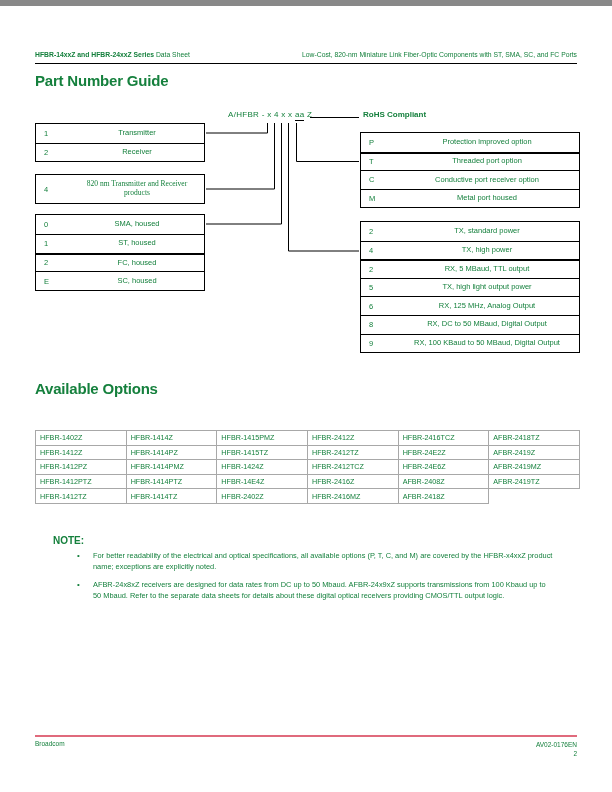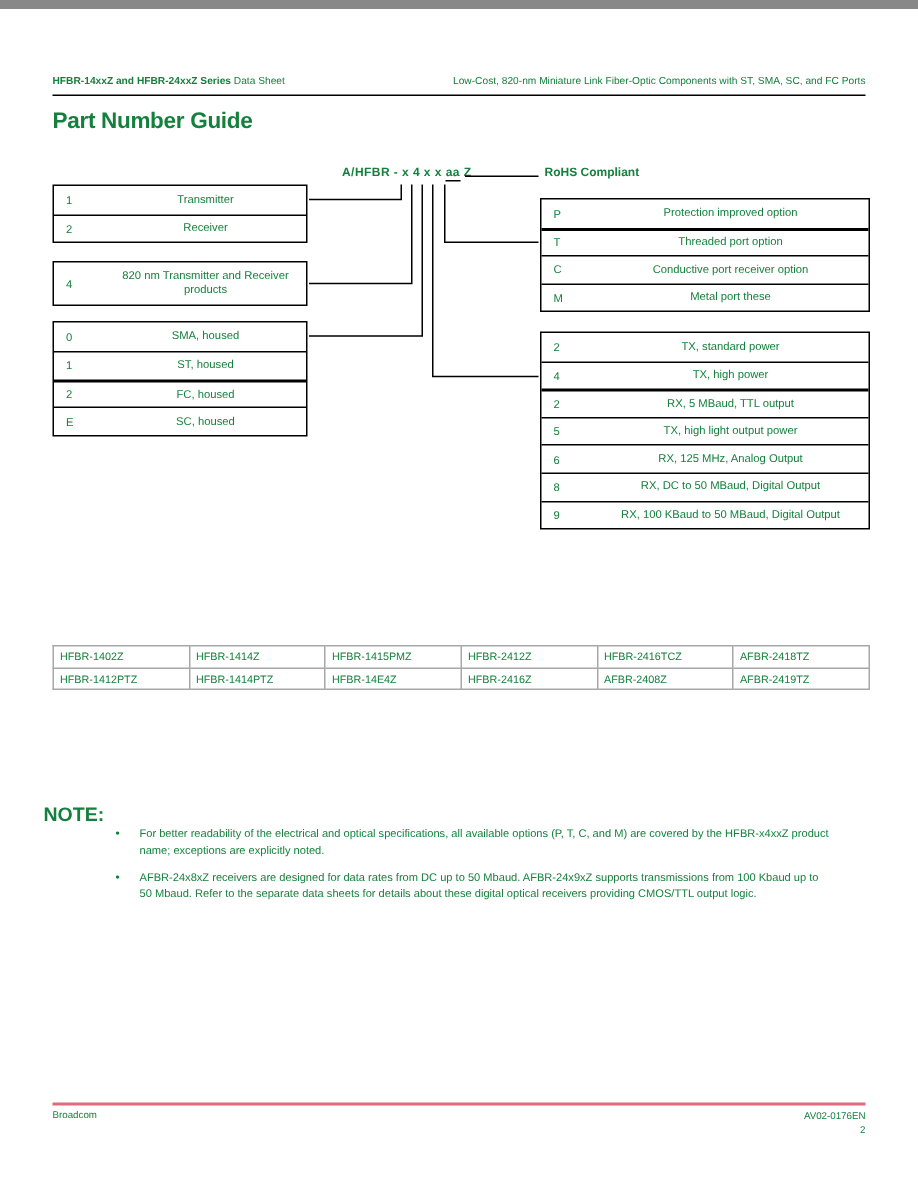--- a/index.html
+++ b/index.html
@@ -11,50 +11,50 @@
   
   .hdr-left{position:absolute; left:35px; top:45px; font-size:6.8px; white-space:nowrap;}
   .hdr-left .b{font-weight:bold;}
   .hdr-right{position:absolute; left:35px; top:45px; width:542px; text-align:right; font-size:6.8px; white-space:nowrap;}
   .hdr-rule{position:absolute; left:35px; top:56.5px; width:542px; height:1.6px; background:#000;}
   
   .sec-title{position:absolute; left:35px; margin:0; font-size:15px; font-weight:bold; letter-spacing:-0.2px;}
   .t-png{top:66px;}
   .t-opts{top:374px;}
   
-  .part-code{position:absolute; left:228px; top:104px; font-size:8px; font-weight:bold; letter-spacing:0.3px; white-space:nowrap;}
+  .part-code{position:absolute; left:228px; top:104px; font-size:8px; font-weight:normal; letter-spacing:0.3px; white-space:nowrap;}
   .part-code .aa{border-bottom:1px solid #000; padding-bottom:0.5px;}
   .rohs{position:absolute; left:363px; top:104px; font-size:8px; font-weight:bold; white-space:nowrap;}
   
   .connectors{position:absolute; left:0; top:0; pointer-events:none;}
   .connectors path{stroke:#000; stroke-width:1; fill:none;}
   
   .dtable{position:absolute; box-sizing:border-box; border:1.7px solid #000; background:#fff; font-size:7.5px;}
   .drow{display:flex; align-items:center; box-sizing:border-box; border-top:1px solid #000;}
   .drow:first-child{border-top:none;}
   .drow.thick{border-top:2px solid #000;}
   .dcode{flex:none; width:30px; padding-left:8px;}
   .dlabel{flex:1; padding-right:4px; line-height:8.8px;text-align:center;}
   .tbl-l1{left:35px; top:117px; width:170px;} .tbl-l1 .drow{height:18.5px;}
-  .tbl-l2{left:35px; top:168px; width:170px;} .tbl-l2 .drow{height:28px;} .tbl-l2 .dlabel{width:110px;}
+  .tbl-l2{left:35px; top:168px; width:170px;} .tbl-l2 .drow{height:28px;} .tbl-l2 .dlabel{width:110px;font-family:Liberation Serif, serif;}
   .tbl-l3{left:35px; top:208px; width:170px;} .tbl-l3 .drow{height:18.8px;}
   .tbl-r1{left:360px; top:126px; width:220px;} .tbl-r1 .drow{height:18.6px;}
   .tbl-r2{left:360px; top:215px; width:220px;} .tbl-r2 .drow{height:18.6px;}
   
   .opts-table{
     position:absolute; left:35px; top:424px; width:545px;
     border-collapse:collapse; table-layout:fixed; font-size:7.2px;
   }
   .opts-table td{
     border:1px solid var(--grid-border,#a8a8a8);
     height:13.6px; padding:0 2px 0 4px; white-space:nowrap; overflow:hidden;
   }
   .opts-table td.ghost{border:none; background:transparent;}
   
-  .note-label{position:absolute; left:29px; top:529px; font-size:13px; font-weight:bold;}
+  .note-label{position:absolute; left:53px; top:529px; font-size:10px; font-weight:bold;}
   .note-list{position:absolute; left:77px; top:545px; width:486px; display:flex; flex-direction:column; gap:8px;}
   .note-item{display:flex; font-size:7.4px; line-height:10.6px;}
   .note-dot{flex:none; width:16px; font-size:8px;}
   .note-text{flex:1; max-width:462px;}
   
   .ftr-rule{position:absolute; left:35px; top:729px; width:542px; height:2px; background:var(--footer-rule,#e06a7c);}
   .ftr-left{position:absolute; left:35px; top:733.5px; font-size:6.5px;}
   .ftr-right{position:absolute; left:35px; top:733.5px; width:542px; text-align:right; font-size:6.5px; line-height:9px;}
 </style>
 </head>
@@ -128,21 +128,21 @@
     <div class="drow thick">
       <span class="dcode">T</span>
       <span class="dlabel">Threaded port option</span>
     </div>
     <div class="drow">
       <span class="dcode">C</span>
       <span class="dlabel">Conductive port receiver option</span>
     </div>
     <div class="drow">
       <span class="dcode">M</span>
-      <span class="dlabel">Metal port these</span>
+      <span class="dlabel">Metal port housed</span>
     </div>
   </div>
 
   <div class="dtable tbl-r2">
     <div class="drow">
       <span class="dcode">2</span>
       <span class="dlabel">TX, standard power</span>
     </div>
     <div class="drow">
       <span class="dcode">4</span>
@@ -163,39 +163,64 @@
     <div class="drow">
       <span class="dcode">8</span>
       <span class="dlabel">RX, DC to 50 MBaud, Digital Output</span>
     </div>
     <div class="drow">
       <span class="dcode">9</span>
       <span class="dlabel">RX, 100 KBaud to 50 MBaud, Digital Output</span>
     </div>
   </div>
 
+  <h1 class="sec-title t-opts">Available Options</h1>
 
   <table class="opts-table">
     <tbody>
       <tr>
         <td>HFBR-1402Z</td>
         <td>HFBR-1414Z</td>
         <td>HFBR-1415PMZ</td>
         <td>HFBR-2412Z</td>
         <td>HFBR-2416TCZ</td>
         <td>AFBR-2418TZ</td>
       </tr>
       <tr>
+        <td>HFBR-1412Z</td>
+        <td>HFBR-1414PZ</td>
+        <td>HFBR-1415TZ</td>
+        <td>HFBR-2412TZ</td>
+        <td>HFBR-24E2Z</td>
+        <td>AFBR-2419Z</td>
+      </tr>
+      <tr>
+        <td>HFBR-1412PZ</td>
+        <td>HFBR-1414PMZ</td>
+        <td>HFBR-1424Z</td>
+        <td>HFBR-2412TCZ</td>
+        <td>HFBR-24E6Z</td>
+        <td>AFBR-2419MZ</td>
+      </tr>
+      <tr>
         <td>HFBR-1412PTZ</td>
         <td>HFBR-1414PTZ</td>
         <td>HFBR-14E4Z</td>
         <td>HFBR-2416Z</td>
         <td>AFBR-2408Z</td>
         <td>AFBR-2419TZ</td>
       </tr>
+      <tr>
+        <td>HFBR-1412TZ</td>
+        <td>HFBR-1414TZ</td>
+        <td>HFBR-2402Z</td>
+        <td>HFBR-2416MZ</td>
+        <td>AFBR-2418Z</td>
+        <td class="ghost"></td>
+      </tr>
     </tbody>
   </table>
 
   <div class="note-label">NOTE:</div>
   <div class="note-list">
     <div class="note-item">
       <span class="note-dot">•</span>
       <span class="note-text">For better readability of the electrical and optical specifications, all available options (P, T, C, and M) are covered by the HFBR-x4xxZ product name; exceptions are explicitly noted.</span>
     </div>
     <div class="note-item">

